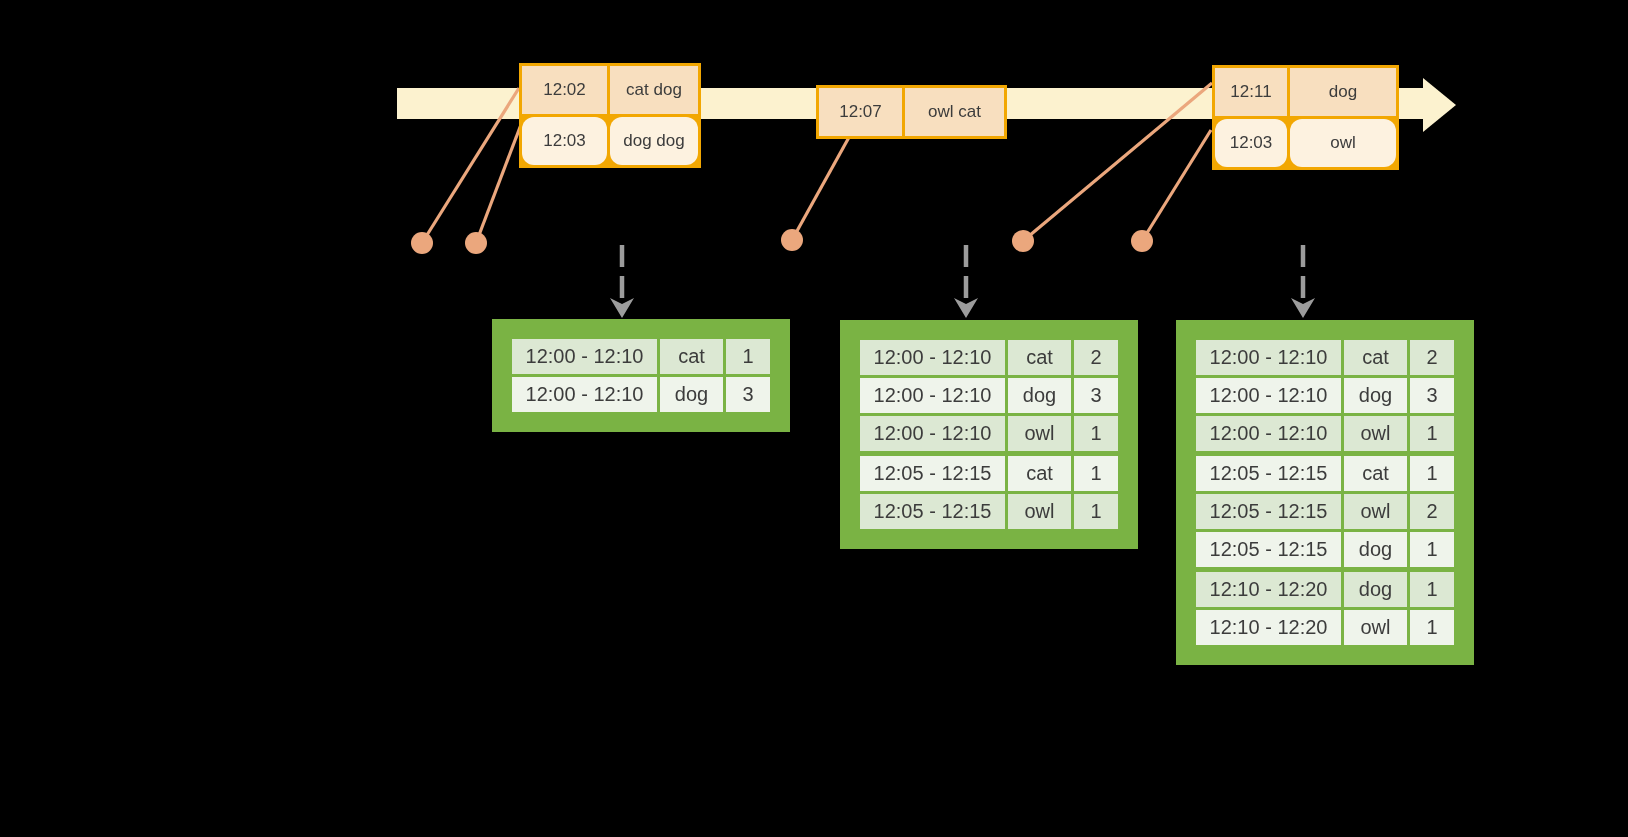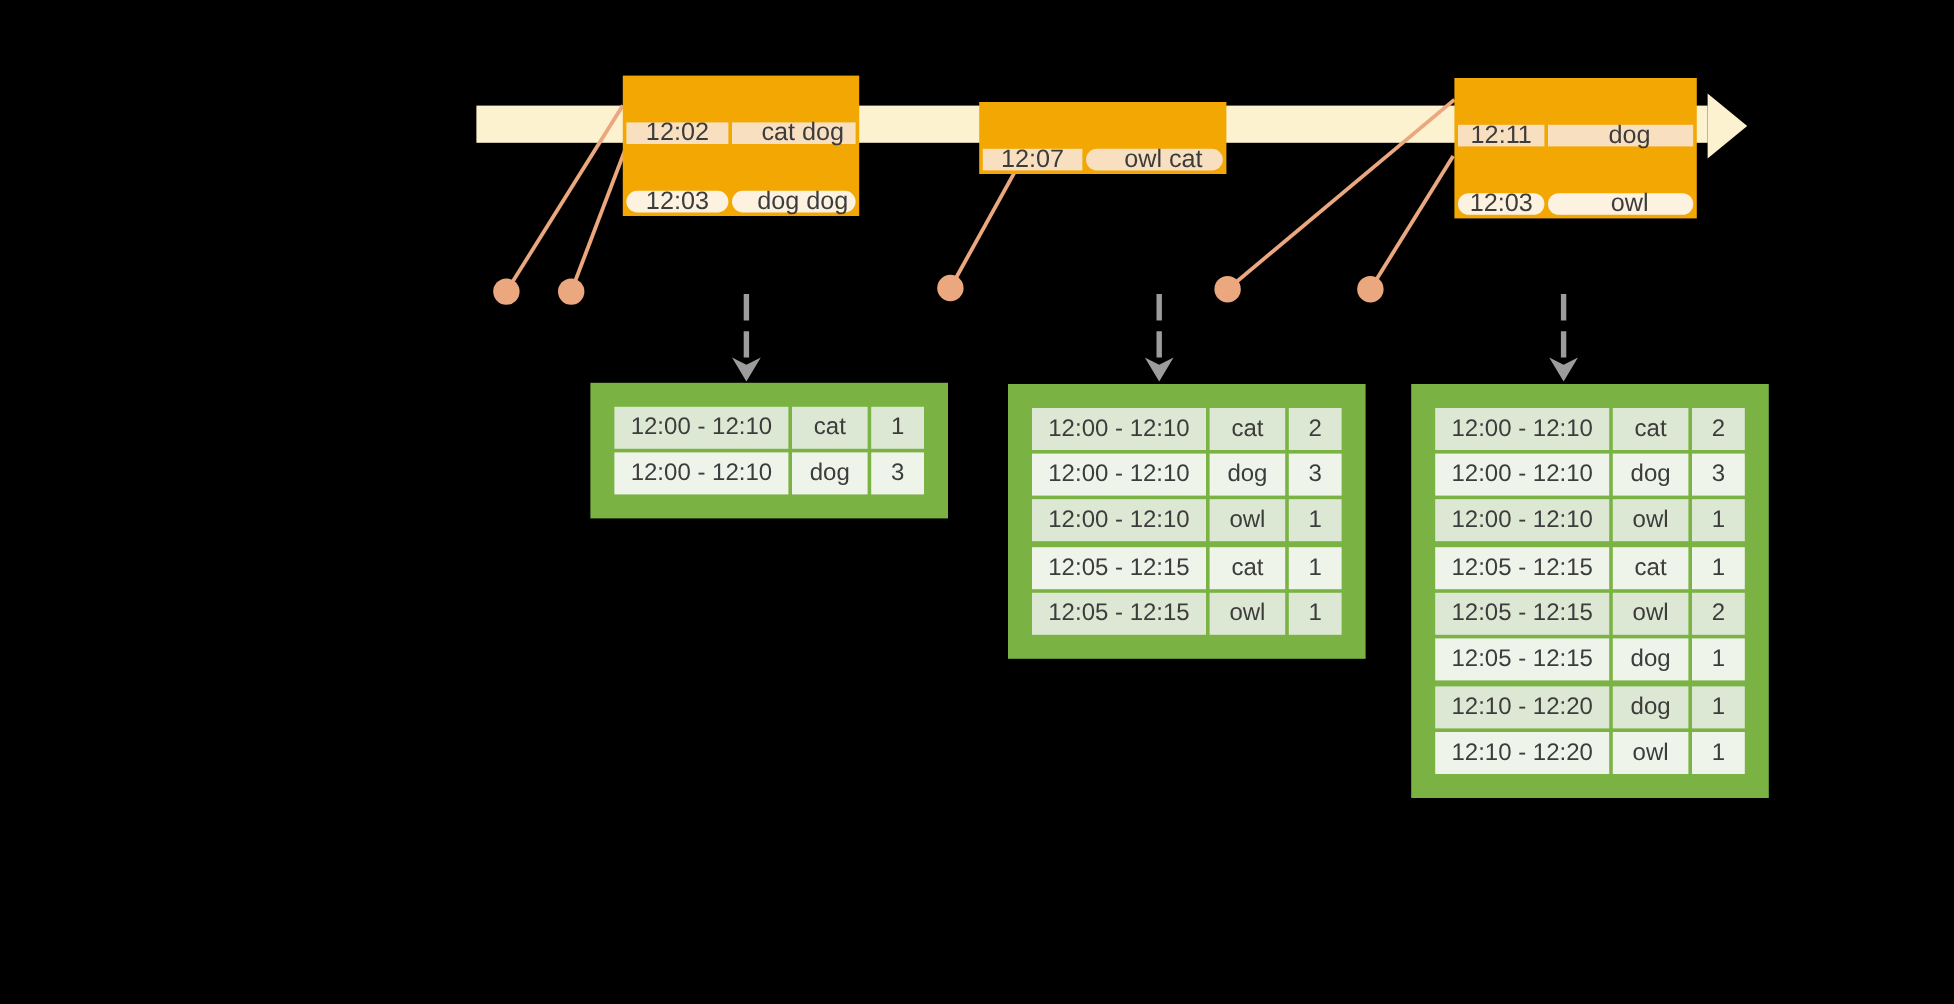--- a/index.html
+++ b/index.html
@@ -31,27 +31,27 @@
   .dash{stroke:var(--arrow-gray);stroke-width:4.5;stroke-dasharray:22 9;fill:none;}
   .dash-head{fill:var(--arrow-gray);}
   
   .mini-table{position:absolute;z-index:3;}
   .mini-table .row{display:flex;margin-top:3px;}
   .mini-table .row:first-child{margin-top:0;}
   .mini-table .row.group-start{margin-top:5px;}
   .mini-table .cell{display:flex;align-items:center;justify-content:center;white-space:nowrap;}
   
   .orange{background:var(--event-border);padding:3px;}
-  .orange .cell{height:18px;font-size:21px;margin-top:36px;}
-  .orange .cell + .cell{margin-left:3px;padding-left:15px;}
+  .orange .cell{height:48px;font-size:17px;}
+  .orange .cell + .cell{margin-left:3px;}
   .orange .row.odd  .cell{background:var(--event-row-odd);}
   .orange .row.even .cell{background:var(--event-row-even);border-radius:12px;}
   .orange .cell-time{width:84px;}
   #event-table-1 .cell-time{width:85px;} #event-table-1 .cell-words{width:88px;}
-  #event-table-2 .cell-time{width:83px;} #event-table-2 .cell-words{width:99px;border-radius:14px;}
+  #event-table-2 .cell-time{width:83px;} #event-table-2 .cell-words{width:99px;}
   #event-table-3 .cell-time{width:72px;} #event-table-3 .cell-words{width:106px;}
   #event-table-1{left:519px;top:63px;}
   #event-table-2{left:816px;top:85px;}
   #event-table-3{left:1212px;top:65px;}
   
   .green{background:var(--result-border);padding:20px;}
   .green .cell{height:35px;font-size:20px;}
   .green .cell + .cell{margin-left:3px;}
   .green .row.odd  .cell{background:var(--result-row-odd);}
   .green .row.even .cell{background:var(--result-row-even);}

